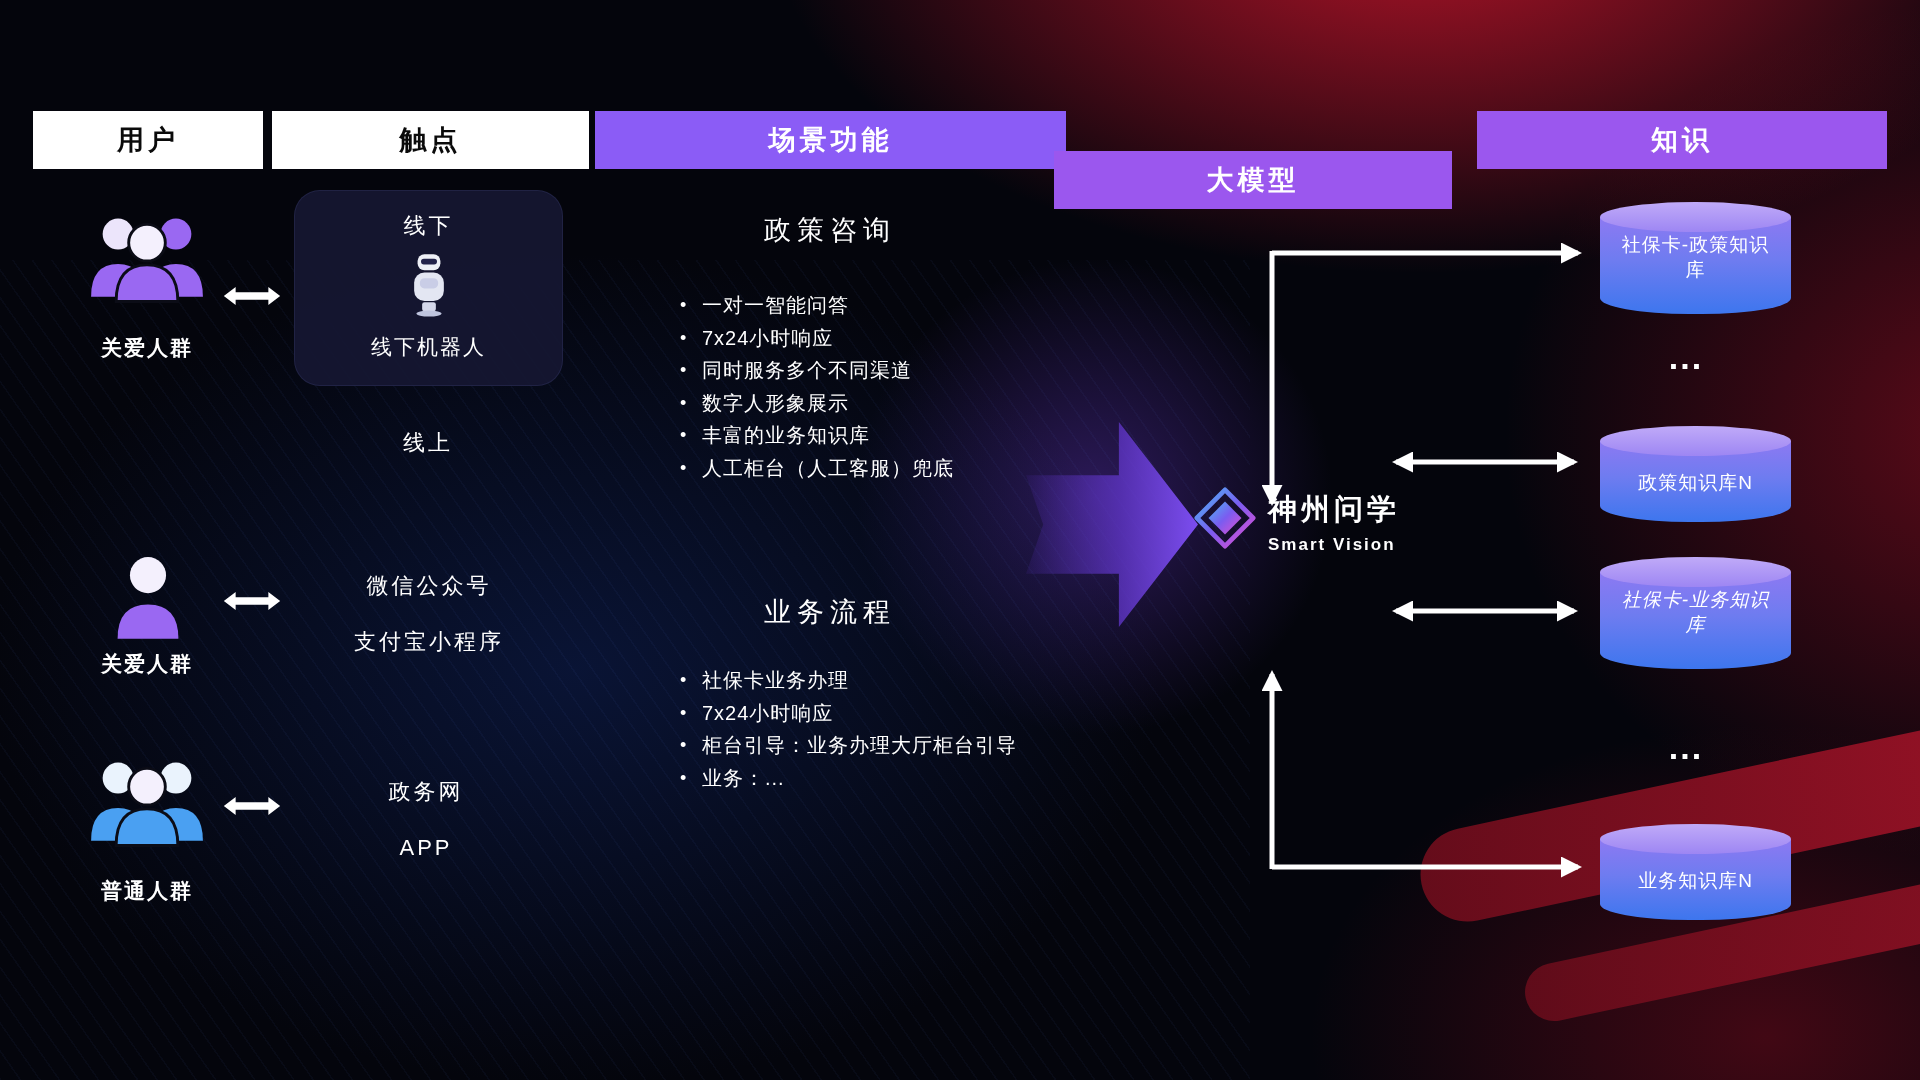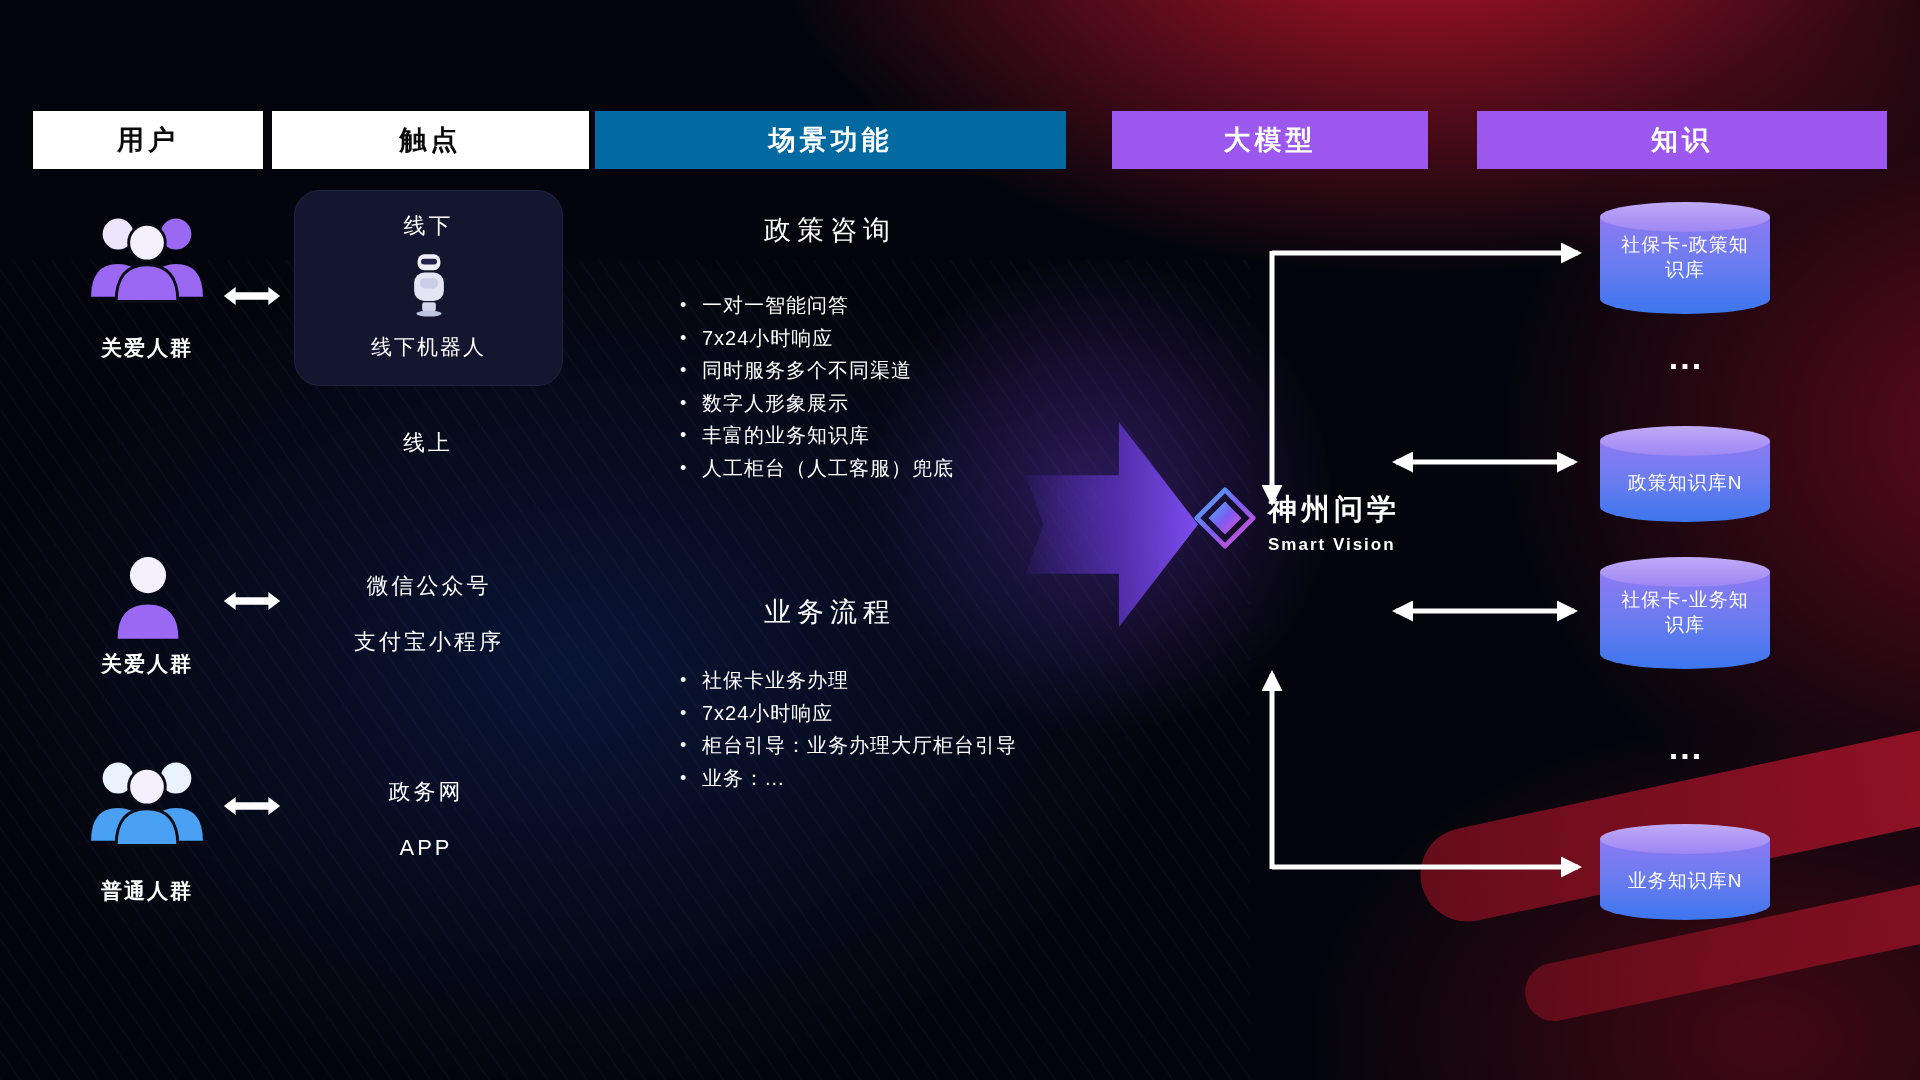--- a/index.html
+++ b/index.html
@@ -23,21 +23,21 @@
   }
   .swoosh { position:absolute; z-index:0; background:linear-gradient(90deg,#6f0d1c,#a31328); }
   .s1 { left:1415px; top:775px; width:600px; height:94px; border-radius:48px 0 0 48px; transform:rotate(-12deg); opacity:.9; }
   .s2 { left:1520px; top:915px; width:520px; height:58px; border-radius:30px 0 0 30px; transform:rotate(-12deg); opacity:.8; }
 
   
   .hdr { position:absolute; top:111px; height:58px; z-index:2;
     display:flex; align-items:center; justify-content:center;
     font-size:27px; font-weight:bold; letter-spacing:4px; }
   .hdr.white { background:#ffffff; color:#0a0a0a; }
-  .hdr.blue  { background:#0369a1; color:#fff; }
+  .hdr.blue  { background:#8b5cf6; color:#fff; }
   .hdr.purple{ background:#9b57ee; color:#fff; }
 
   
   .ulabel { position:absolute; z-index:2; transform:translateX(-50%); font-size:21px; letter-spacing:2px;font-weight:bold; }
   .uicon  { position:absolute; z-index:2; }
   .harrow { position:absolute; z-index:2; width:60px; }
 
   
   .robot-box { position:absolute; left:294px; top:190px; width:269px; height:196px; z-index:2;
     background:rgba(22,23,50,.92); border:1px solid rgba(120,130,220,.12); border-radius:26px;
@@ -59,21 +59,21 @@
     clip-path:polygon(0 26%, 54% 26%, 54% 0, 100% 50%, 54% 100%, 54% 74%, 0 74%, 10% 50%);
   }
 
   
   .logo-icon { position:absolute; left:1194px; top:487px; z-index:3; }
   .logo-text { position:absolute; left:1268px; top:490px; z-index:3; }
   .logo-text .brand { font-size:29px; font-weight:bold; letter-spacing:4px; white-space:nowrap; }
   .logo-text .sub   { font-size:17px; font-weight:bold; letter-spacing:2px; margin-top:5px; }
 
   
-  .db { position:absolute; width:170px; z-index:2; }
+  .db { position:absolute; width:191px; z-index:2; }
   .db.tall { height:112px; } .db.short { height:96px; }
   .db .cap { position:absolute; left:0; right:0; top:0; height:30px; border-radius:50%;
     background:linear-gradient(180deg,#c0aaf8,#9d86f3); z-index:2; }
   .db .body { position:absolute; left:0; right:0; top:15px; bottom:0;
     background:linear-gradient(180deg,#8d79f2 0%,#6e7cf0 45%,#3d76ee 100%);
     border-radius:0 0 89px 89px / 0 0 16px 16px; z-index:1; }
   .db .label { position:relative; z-index:3; text-align:center; font-size:19px;
     line-height:25px; letter-spacing:1px; padding:30px 12px 0; }
   .db.short .label { padding-top:44px; }
   .dots { position:absolute; z-index:2; transform:translateX(-50%); font-size:34px; font-weight:bold; letter-spacing:2px; }
@@ -86,21 +86,21 @@
 <div class="canvas">
 
   <div class="bg-glow"></div>
   <div class="bg-lines"></div>
   <div class="swoosh s1"></div>
   <div class="swoosh s2"></div>
 
   <div class="hdr white" style="left:33px;   width:230px;">用户</div>
   <div class="hdr white" style="left:272px;  width:317px;">触点</div>
   <div class="hdr blue" style="left:595px;  width:471px;">场景功能</div>
-  <div class="hdr purple" style="left:1112px; width:316px;">大模型</div>
+  <div class="hdr purple" style="left:1054px; width:398px;margin-top:40px;">大模型</div>
   <div class="hdr purple" style="left:1477px; width:410px;">知识</div>
 
   <div class="uicon" style="left:82px; top:208px;">
     <svg width="130" height="108" viewBox="0 0 132 112">
       <circle cx="36" cy="27" r="16" fill="#ece5fb"></circle>
       <path d="M8 92 q0-34 28-34 q13 0 21 8 l-14 26 z" fill="#9a68f2"></path>
       <circle cx="96" cy="27" r="16" fill="#9a68f2"></circle>
       <path d="M124 92 q0-34 -28-34 q-13 0 -21 8 l14 26 z" fill="#9a68f2"></path>
       <circle cx="66" cy="36" r="19" fill="#f4f0fd" stroke="#0b0c16" stroke-width="3"></circle>
       <path d="M34 97 q0-38 32-38 q32 0 32 38 z" fill="#9a68f2" stroke="#0b0c16" stroke-width="3"></path>
@@ -207,21 +207,21 @@
     <div class="cap"></div>
     <div class="body"></div>
     <div class="label">社保卡-政策知识库</div>
   </div>
   <div class="dots" style="left:1686px; top:338px;">...</div>
   <div class="db short" style="left:1600px; top:426px;">
     <div class="cap"></div>
     <div class="body"></div>
     <div class="label">政策知识库N</div>
   </div>
-  <div class="db tall" style="left:1600px; top:557px;">
+  <div class="db tall" style="left:1600px; top:557px;font-style:italic;">
     <div class="cap"></div>
     <div class="body"></div>
     <div class="label">社保卡-业务知识库</div>
   </div>
   <div class="dots" style="left:1686px; top:728px;">...</div>
   <div class="db short" style="left:1600px; top:824px;">
     <div class="cap"></div>
     <div class="body"></div>
     <div class="label">业务知识库N</div>
   </div>

